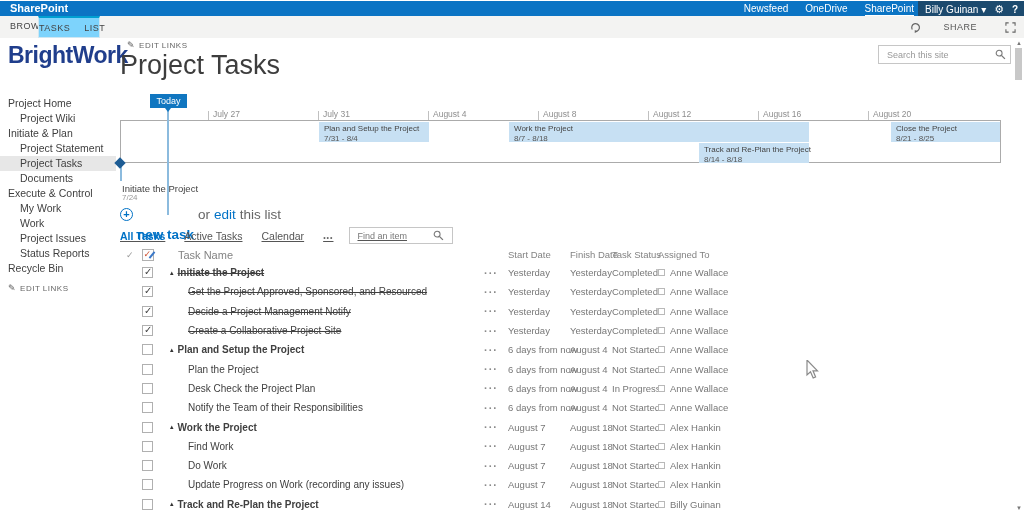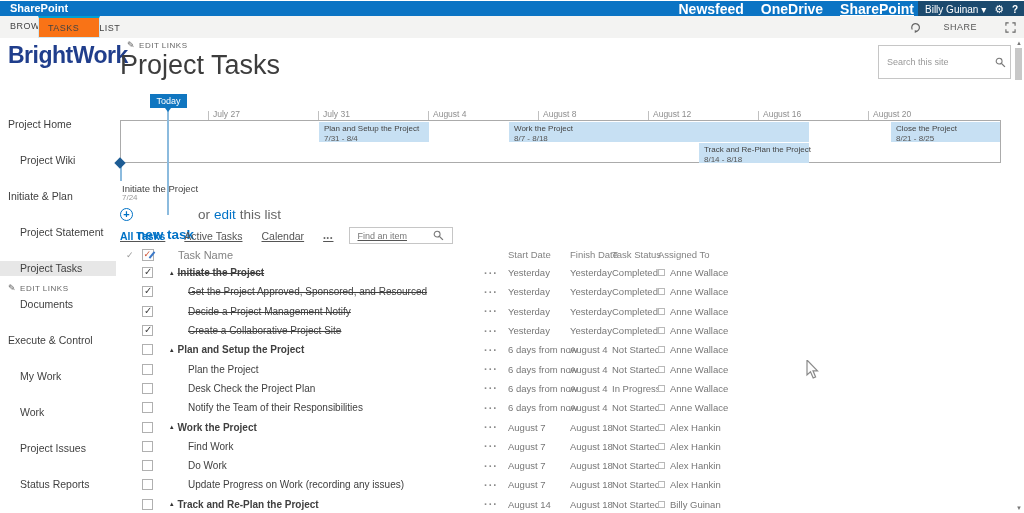--- a/index.html
+++ b/index.html
@@ -6,48 +6,48 @@
   html,body { margin:0; padding:0; }
   body {
     width:1024px; height:513px; position:relative; overflow:hidden;
     background:#fff; font-family:"Liberation Sans","DejaVu Sans",sans-serif;
     color:#444; -webkit-font-smoothing:antialiased;
   }
   
   .suite-bar { position:absolute; left:0; top:1px; width:1024px; height:16px; background:var(--suite,#0b74c4); }
   .suite-brand { position:absolute; left:10px; top:1px; color:#fff; font-size:11px; font-weight:bold; }
   .suite-links { position:absolute; right:110px; top:0; height:16px; display:flex; align-items:center; gap:17px; }
-  .slink { color:#fff; font-size:14px; height:16px; line-height:16px;font-weight:bold; }
+  .slink { color:#fff; font-size:10px; height:16px; line-height:16px; }
   .slink.active { border-bottom:2px solid #fff; }
   .suite-user { position:absolute; right:0; top:0; width:106px; height:16px; background:var(--suiteDark,#1c4a6e);
     display:flex; align-items:center; color:#fff; font-size:10px; padding-left:7px; gap:8px; }
   .gear { font-size:11px; line-height:11px; }
   .help { font-size:10px; font-weight:bold; }
   
   .ribbon { position:absolute; left:0; top:16px; width:1024px; height:22px; background:#f3f3f2; }
   .rtab { position:absolute; top:5px; font-size:9px; letter-spacing:.5px; color:#444; }
   .rtab-browse { left:10px; }
-  .rtab-group { position:absolute; left:38px; top:0; width:62px; height:22px; background:#f97316;
-    border:1px solid #cfe7f2; border-top:2px solid var(--ribbonTab,#00a0d2); display:flex; align-items:center; gap:20px; padding-left:9px; }
+  .rtab-group { position:absolute; left:38px; top:0; width:62px; height:22px; background:#7dd3fc;
+    border:1px solid #cfe7f2; border-top:2px solid var(--ribbonTab,#00a0d2); display:flex; align-items:center; gap:14px; }
   .rtab-group span { font-size:9px; letter-spacing:.5px; color:#444; }
   .ribbon-right { position:absolute; right:8px; top:0; height:22px; display:flex; align-items:center; gap:22px; color:#555; }
   .share-label { font-size:9px; letter-spacing:.5px; }
   .focus-icon { margin-left:6px; display:flex; }
   
   .logo { position:absolute; left:8px; top:42px; font-size:23px; font-weight:bold; letter-spacing:-.5px; color:var(--logo,#203e8c); }
   .nav { position:absolute; left:0; top:96px; width:116px; }
-  .nav-item { height:15px; line-height:15px; font-size:10.5px; color:#3f3f3f; padding-left:8px; white-space:nowrap;margin-top:21px; }
+  .nav-item { height:15px; line-height:15px; font-size:10.5px; color:#3f3f3f; padding-left:8px; white-space:nowrap; }
   .nav-item.indent { padding-left:20px; }
   .nav-item.selected { background:#e7e7e7; }
   .side-editlinks { position:absolute; left:8px; top:283px; font-size:8px; letter-spacing:.5px; color:#666; }
   .pencil { font-size:9px; margin-right:4px; color:#555; }
   
   .main-editlinks { position:absolute; left:127px; top:40px; font-size:8px; letter-spacing:.5px; color:#666; }
   .page-title { position:absolute; left:120px; top:50px; font-size:27px; font-weight:400; color:#3d3d3d; }
-  .site-search { position:absolute; left:878px; top:45px; width:133px; height:34px; border:1px solid #c6c6c6;
+  .site-search { position:absolute; left:878px; top:45px; width:133px; height:19px; border:1px solid #c6c6c6;
     display:flex; align-items:center; padding:0 4px 0 6px; }
   .site-search input { border:none; outline:none; flex:1; font-size:9px; color:#444; width:100px;
     font-family:"Liberation Sans","DejaVu Sans",sans-serif; }
   .site-search input::placeholder { color:#999; }
   
   .timeline { position:absolute; left:120px; top:93px; width:884px; height:126px; }
   .today-badge { position:absolute; left:30px; top:1px; width:37px; height:14px; background:var(--today,#1076c0);
     color:#fff; font-size:9px; text-align:center; line-height:14px; z-index:4; }
   .today-badge::after { content:""; position:absolute; left:15px; top:14px; border-left:3px solid transparent;
     border-right:3px solid transparent; border-top:4px solid var(--today,#1076c0); }

